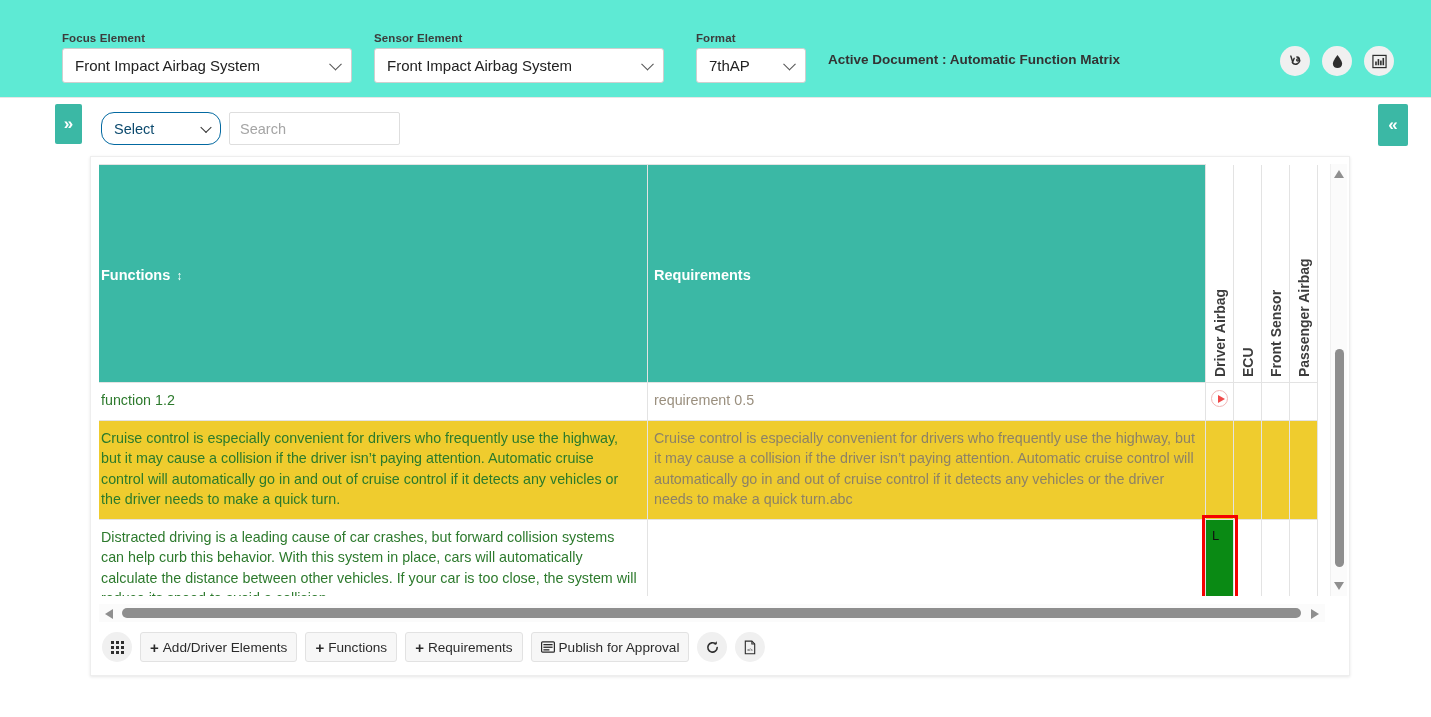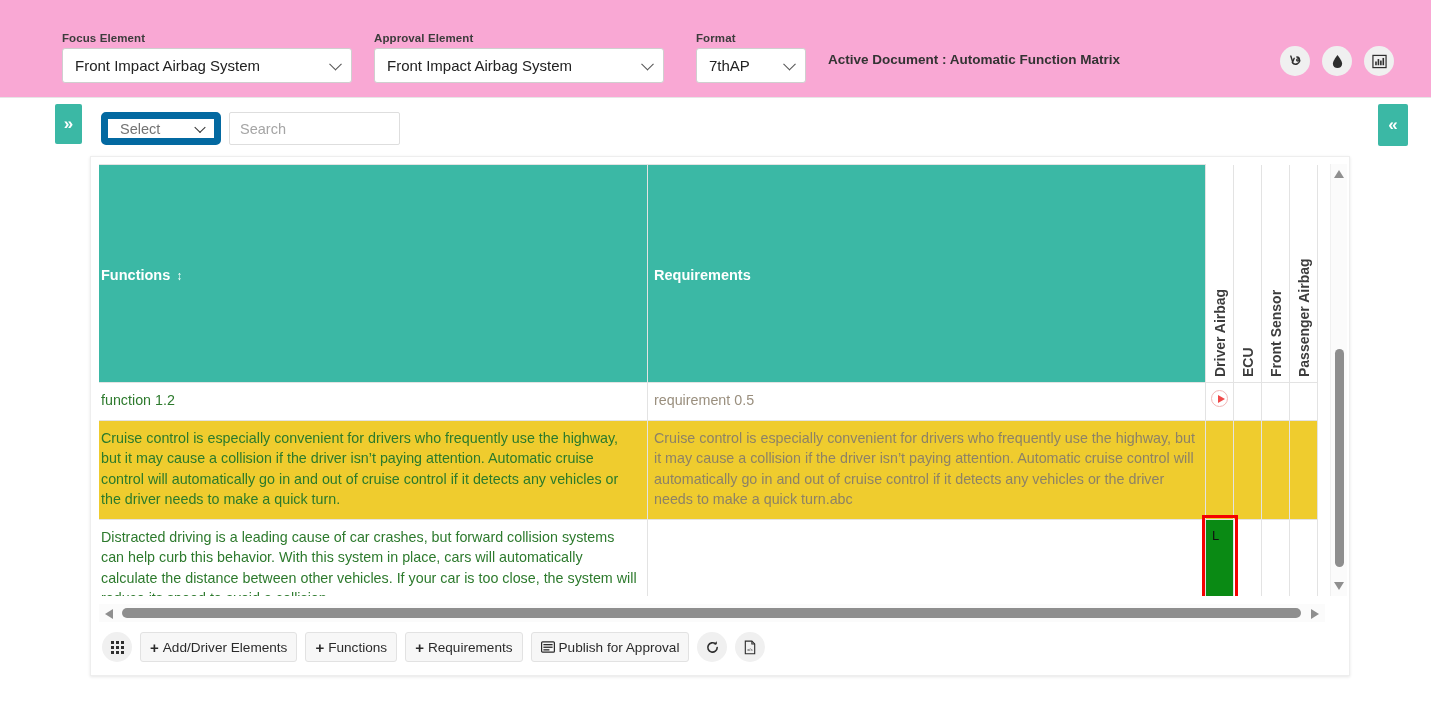--- a/index.html
+++ b/index.html
@@ -9,21 +9,21 @@
     background: #ffffff;
     font-family: "Liberation Sans", sans-serif;
     overflow: hidden;
   }
 
   .page { position: relative; width: 1431px; height: 717px; background: #fff; }
 
   
   .topbar {
     position: absolute; left: 0; top: 0; width: 1431px; height: 98px;
-    background: #f9a8d4; border-bottom: 1px solid #e6e6e6;
+    background: #5eead4; border-bottom: 1px solid #e6e6e6;
   }
   .field { position: absolute; }
   .field .flabel {
     font-size: 11.5px; color: #3c3c3c; font-weight: 600;
     letter-spacing: .1px; margin-bottom: 3px; display: block;
     white-space: nowrap; overflow: hidden; height: 13px;
   }
   .selectbox {
     position: relative; height: 35px; border: 1px solid #cfcfcf;
     border-radius: 3px; background: #fff; display: flex; align-items: center;
@@ -59,23 +59,23 @@
     display: flex; align-items: center; justify-content: center;
     font-size: 17px; font-weight: 700; cursor: pointer;
   }
   #rail-left  { left: 55px;   top: 104px; width: 27px; height: 40px; border-radius: 2px; }
   #rail-right { left: 1378px; top: 104px; width: 30px; height: 42px; border-radius: 2px; }
 
   
   .searchrow { position: absolute; left: 0; top: 104px; width: 1431px; height: 50px; }
   .sel-small {
     position: absolute; left: 101px; top: 8px; width: 120px; height: 33px;
-    border: 7px solid #0369a1; border-radius: 5px; background: #fff;
+    border: 1px solid #0369a1; border-radius: 13px; background: #fff;
     display: flex; align-items: center; padding: 0 26px 0 12px;
-    font-size: 14.5px; color: #737373;
+    font-size: 14.5px; color: #0c4a6e;
   }
   .sel-small .chev {
     position: absolute; right: 10px; top: 50%; width: 8px; height: 8px;
     border-right: 1.6px solid #333; border-bottom: 1.6px solid #333;
     transform: translateY(-70%) rotate(45deg);
   }
   .searchinput {
     position: absolute; left: 229px; top: 8px; width: 171px; height: 33px;
     border: 1px solid #dedede; border-radius: 2px; background: #fff;
     font-size: 14.5px; color: #9a9a9a; padding: 12px 10px;
@@ -210,21 +210,21 @@
 
     <div class="field" id="f-focus">
       <span class="flabel">Focus Element</span>
       <div class="selectbox">
         <span>Front Impact Airbag System</span>
         <span class="chev"></span>
       </div>
     </div>
 
     <div class="field" id="f-context">
-      <span class="flabel">Approval Element</span>
+      <span class="flabel">Sensor Element</span>
       <div class="selectbox">
         <span>Front Impact Airbag System</span>
         <span class="chev"></span>
       </div>
     </div>
 
     <div class="field" id="f-format">
       <span class="flabel">Format</span>
       <div class="selectbox">
         <span>7thAP</span>

